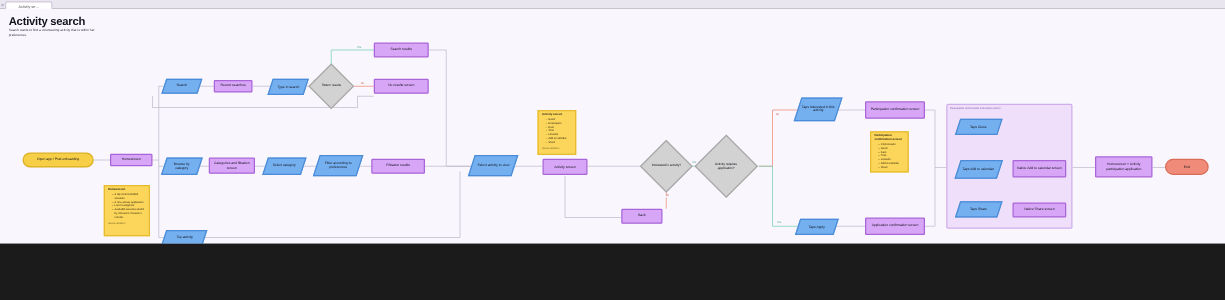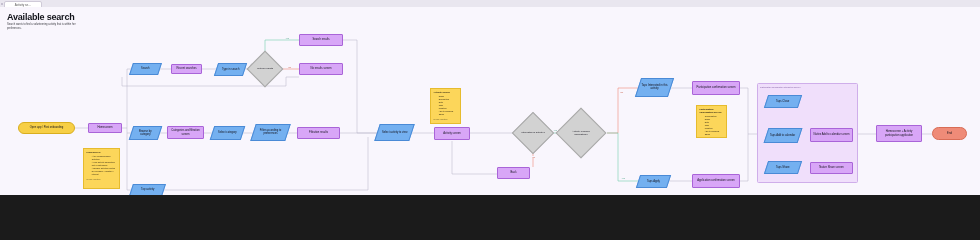--- a/index.html
+++ b/index.html
@@ -186,21 +186,21 @@
 
       <path class="ln" d="M800,128 L810,128"></path>
 
       <path class="ln" d="M800,161 L810,161"></path>
 
       <path class="ln" d="M858,127 L876,127"></path>
 
       <path class="ln" d="M922,127 L932,127"></path>
     </svg>
 
-    <div class="page-title">Available search</div>
+    <div class="page-title">Activity search</div>
     <div class="page-sub">Search wants to find a volunteering activity that is within her preferences.</div>
 
     <div class="node n-terminal" style="left:18px;top:115px;width:57px;height:12px;">
       <span>Open app / Post onboarding</span>
     </div>
 
     <div class="node n-screen" style="left:88px;top:116px;width:34px;height:10px;">
       <span>Homescreen</span>
     </div>
 

